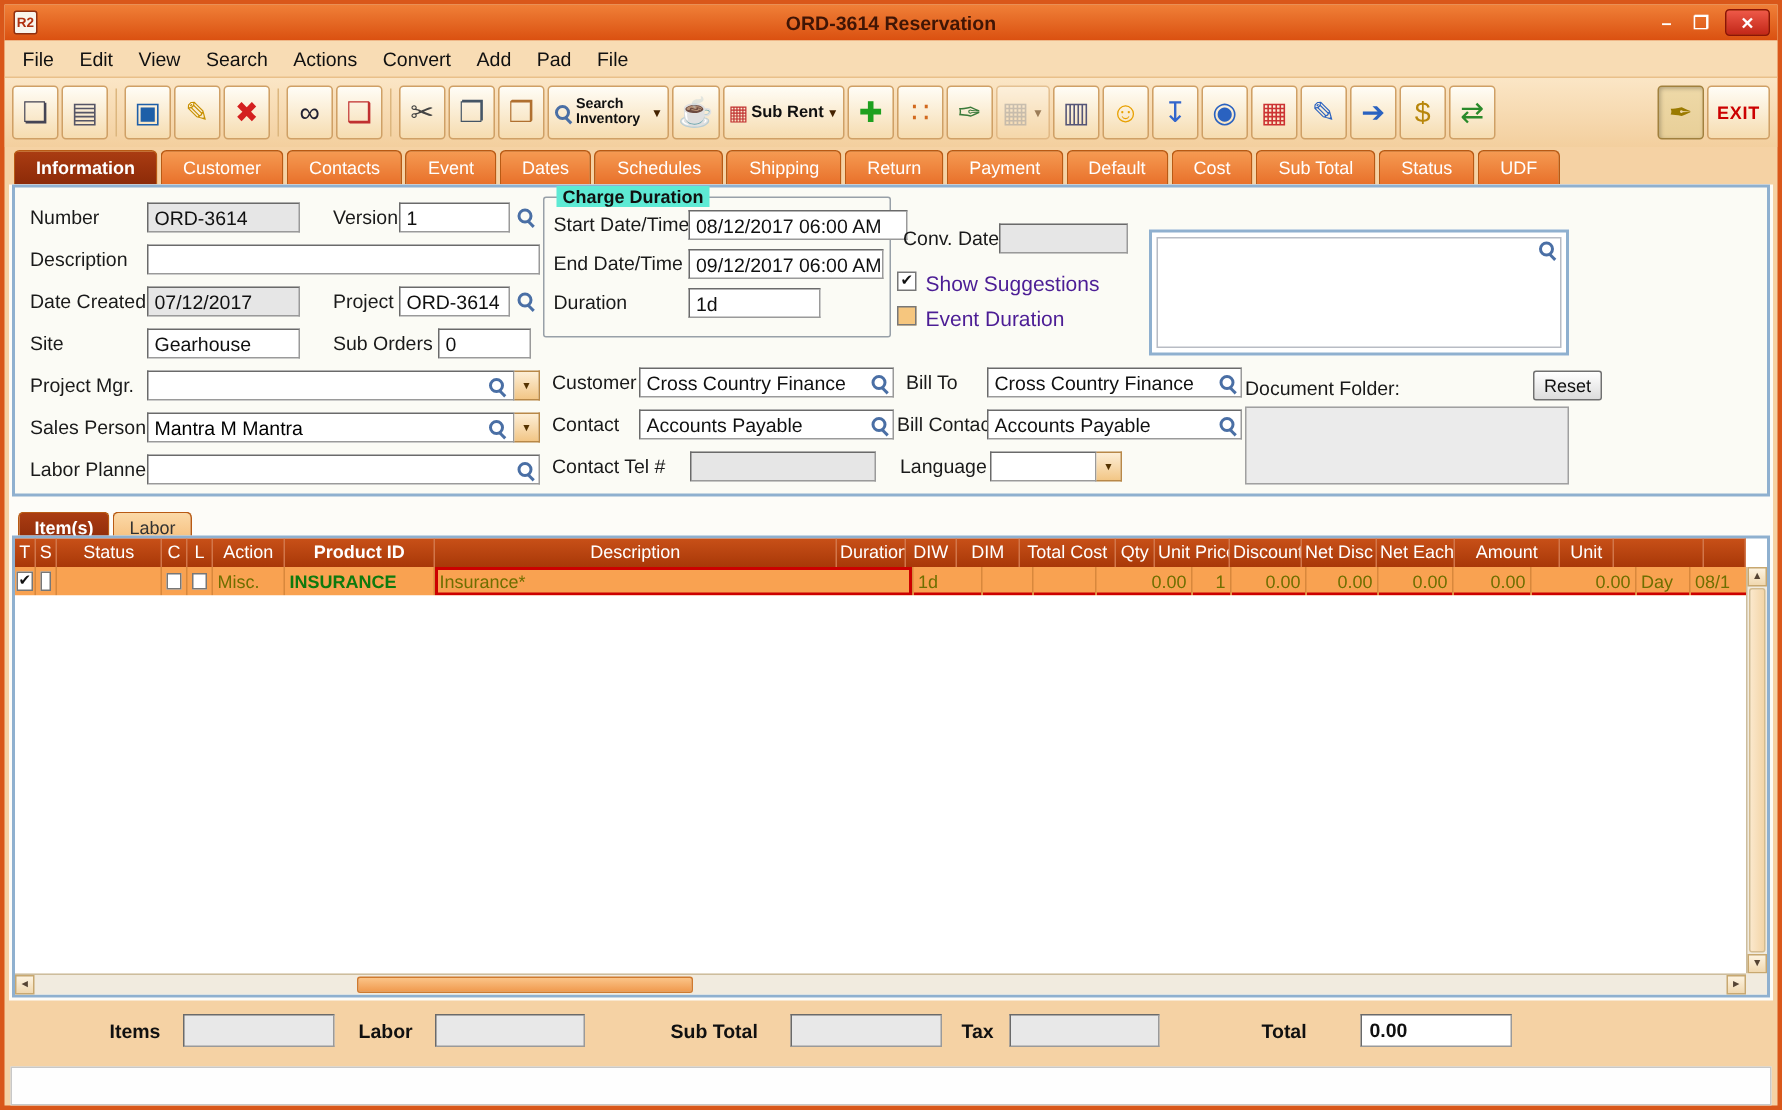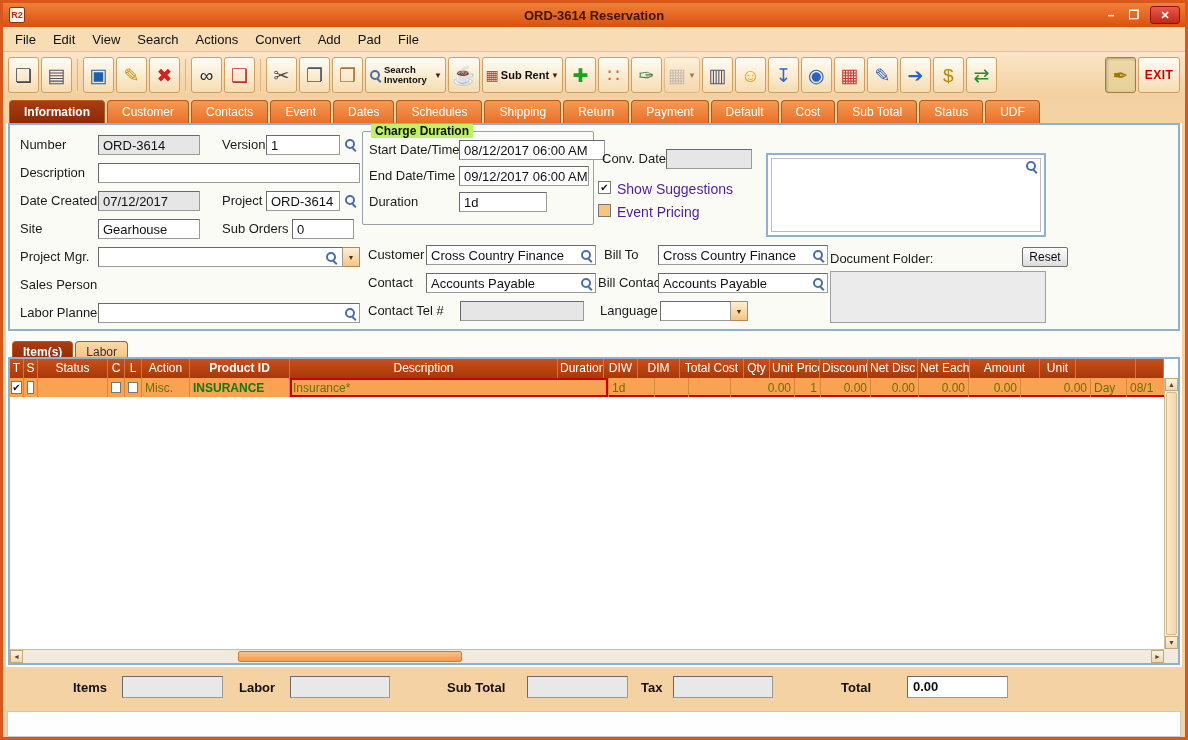--- a/index.html
+++ b/index.html
@@ -57,21 +57,21 @@
   .mag::before{content:"";position:absolute;left:1px;top:1px;width:6px;height:6px;border:2px solid #4a6fa5;border-radius:50%}
   .mag::after{content:"";position:absolute;left:9px;top:9px;width:5px;height:2px;background:#4a6fa5;transform:rotate(45deg);transform-origin:0 0}
 
   .cb{width:13px;height:13px;background:#fff;border:1px solid #777;display:inline-flex;align-items:center;justify-content:center}
   .cb.checked::after{content:"✔";font-size:10px;color:#101010;line-height:1}
   .cb.small{width:11px;height:11px}
   .cb.orangebg{background:#f6c67e}
   .cklbl{position:absolute;font-size:14px;color:#4c1d95;white-space:nowrap}
 
   .groupbox{position:absolute;border:1px solid #98a0a8;border-radius:2px}
-  .legend{position:absolute;top:-8px;left:8px;background:#bef264;padding:0 4px;font-weight:bold;font-size:12px;color:#101010;line-height:14px}
+  .legend{position:absolute;top:-8px;left:8px;background:#5eead4;padding:0 4px;font-weight:bold;font-size:12px;color:#101010;line-height:14px}
 
   .ctabs{position:absolute;display:flex;align-items:flex-end}
   .ctab{padding:3px 9px;font-size:12px;font-weight:bold;color:#fff;background:linear-gradient(#f59a52,#e8702a);border:1px solid #b85a14;border-bottom:none;border-radius:4px 4px 0 0;margin-right:2px;cursor:default}
   .ctab.sel{background:linear-gradient(#aa3c12,#8c2a08)}
   .commentsbox{position:absolute;border:2px solid #8fb0cf;background:#fff}
   .commentsinner{position:absolute;left:3px;top:3px;right:3px;bottom:3px;border:1px solid #b8bcc4;background:#fff}
   .commentsbox .mag{position:absolute;right:6px;top:5px;z-index:2}
 
   .btn{position:absolute;border:1px solid #707070;background:linear-gradient(#ffffff,#dcdcdc);font-size:12px;color:#101010;display:flex;align-items:center;justify-content:center;border-radius:2px;cursor:default}
   .grayarea{position:absolute;background:#ebebeb;border:1px solid #a0a0a0}
@@ -286,20 +286,27 @@
     <span class="lbl" style="left:10px;top:122px">Project Mgr.</span>
     <div class="combo" style="left:88px;top:122px;width:262px">
       <div class="cfld">
           <span class="fldtext"></span>
           <span class="mag"></span>
         </div>
       <div class="ddb"></div>
     </div>
 
     <span class="lbl" style="left:10px;top:150px">Sales Person</span>
+    <div class="combo" style="left:88px;top:150px;width:262px">
+      <div class="cfld">
+          <span class="fldtext">Mantra M Mantra</span>
+          <span class="mag"></span>
+        </div>
+      <div class="ddb"></div>
+    </div>
 
     <span class="lbl" style="left:10px;top:178px">Labor Planner</span>
     <div class="fld withmag" style="left:88px;top:178px;width:262px">
         <span class="fldtext"></span>
         <span class="mag"></span>
       </div>
 
     <div class="groupbox" style="left:352px;top:6px;width:232px;height:94px">
       <span class="legend">Charge Duration</span>
       <span class="lbl" style="left:6px;top:8px">Start Date/Time</span>
@@ -309,21 +316,21 @@
       <span class="lbl" style="left:6px;top:60px">Duration</span>
       <div class="fld" style="left:96px;top:60px;width:88px">1d</div>
     </div>
 
     <span class="lbl" style="left:592px;top:24px">Conv. Date</span>
     <div class="fld ro" style="left:656px;top:24px;width:86px"></div>
 
     <span class="cb checked" style="position:absolute;left:588px;top:56px"></span>
     <span class="cklbl" style="left:607px;top:56px">Show Suggestions</span>
     <span class="cb orangebg" style="position:absolute;left:588px;top:79px"></span>
-    <span class="cklbl" style="left:607px;top:79px">Event Pricing</span>
+    <span class="cklbl" style="left:607px;top:79px">Event Duration</span>
 
     <span class="lbl" style="left:358px;top:120px">Customer</span>
     <div class="fld withmag" style="left:416px;top:120px;width:170px">
         <span class="fldtext">Cross Country Finance</span>
         <span class="mag"></span>
       </div>
     <span class="lbl" style="left:594px;top:120px">Bill To</span>
     <div class="fld withmag" style="left:648px;top:120px;width:170px">
         <span class="fldtext">Cross Country Finance</span>
         <span class="mag"></span>

